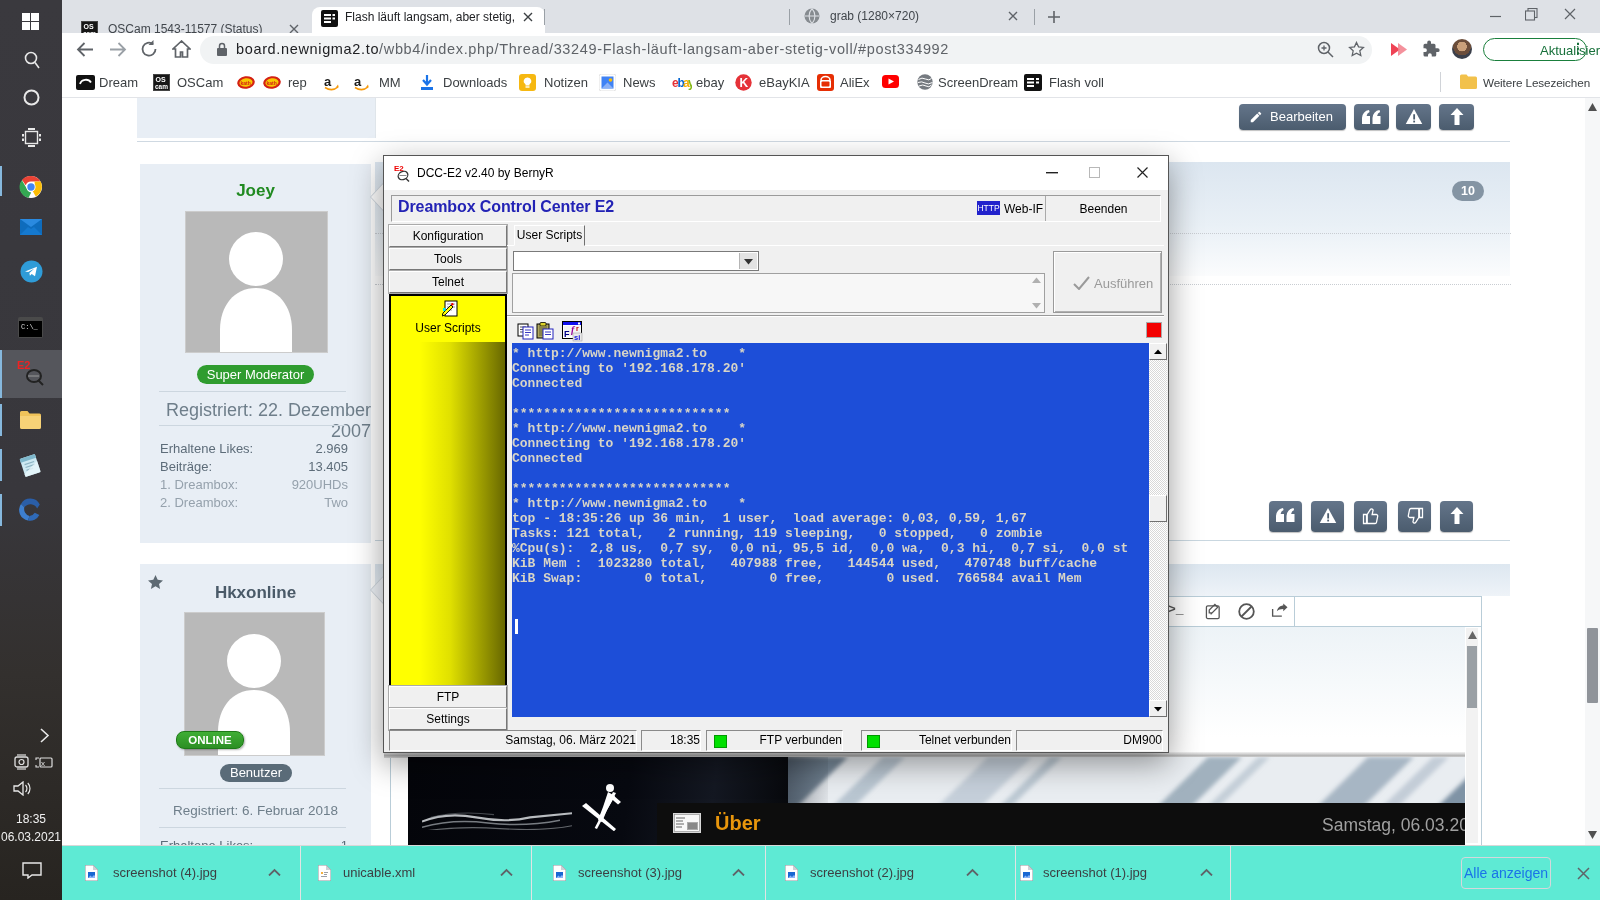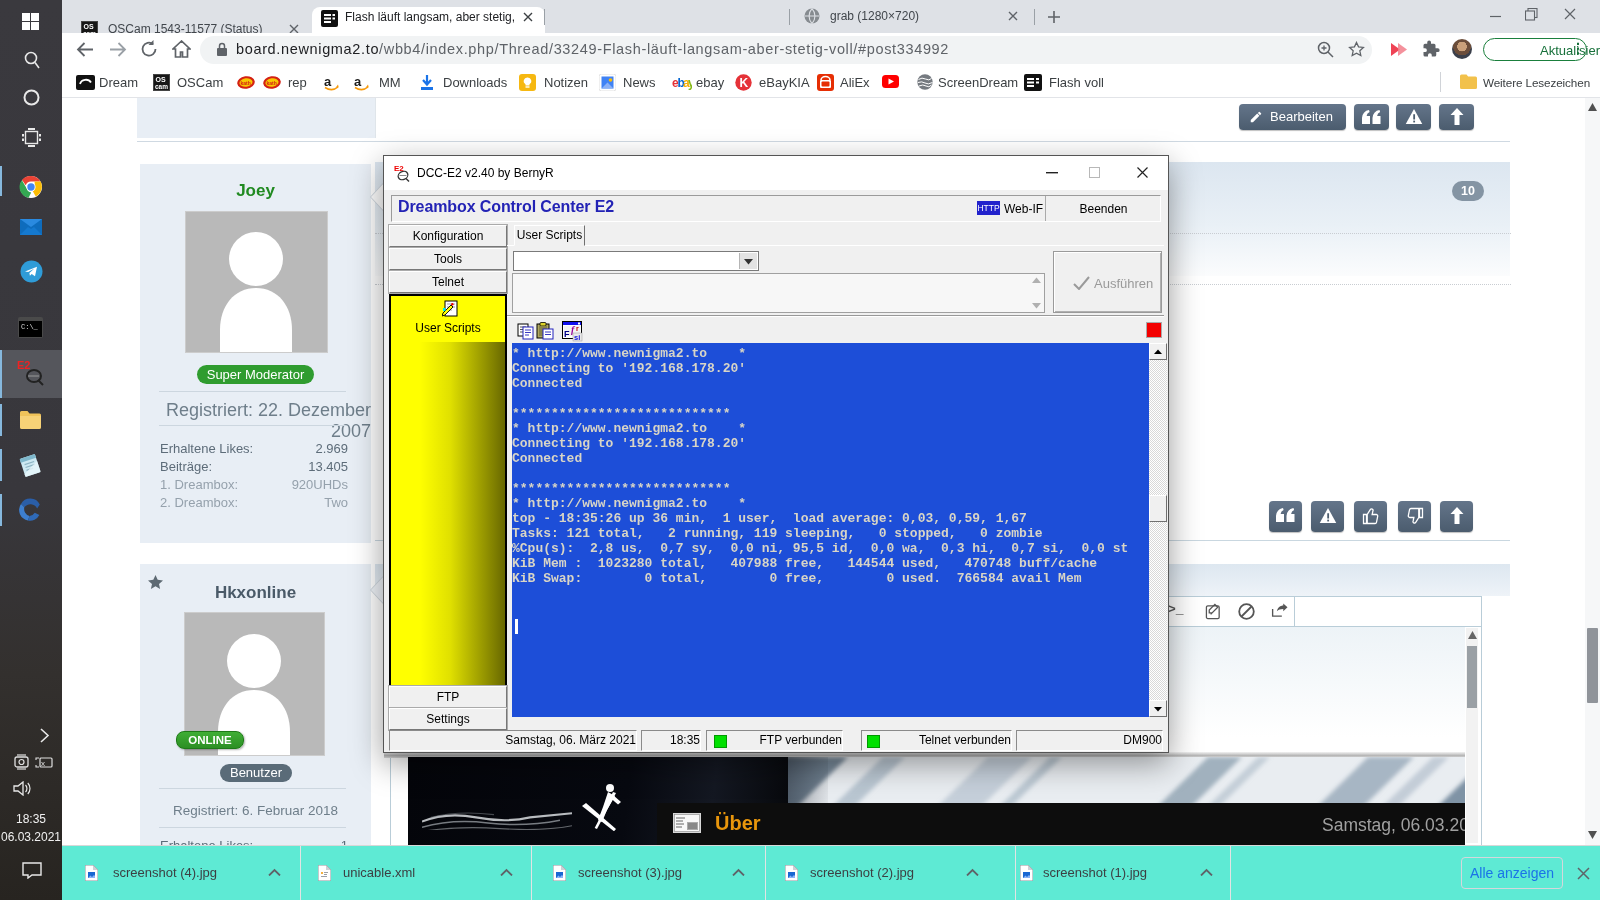--- a/index.html
+++ b/index.html
@@ -572,21 +572,21 @@
       <path d="M0 0h8l5 5v11H0z" fill="#fff" stroke="#8f9399" stroke-width="1"></path>
       <path d="M8 0l5 5H8z" fill="#cdd1d6"></path>
       <rect x="3" y="7" width="7" height="6" fill="#1967d2"></rect>
       <path d="M3 13l2.5-2.5 1.5 1.5 2-2 1 1V13z" fill="#8ab4f8"></path>
     </svg>
  <div class="ab" style="left:981px;top:19px">screenshot (1).jpg</div>
  <svg class="ab" style="left:1138px;top:22px" width="13" height="8">
       <path d="M1 7.5L6.5 2 12 7.5" fill="none" stroke="#5f6368" stroke-width="1.8"></path>
     </svg>
  <div class="ab" style="left:1168px;top:0;width:1px;height:54px;background:#e3e3e3"></div>
- <div class="ab" style="left:1399px;top:11px;width:102px;height:32px;border:1px solid #d4d7db;border-radius:4px;box-sizing:border-box;color:#1a73e8;font-size:14px;text-align:center;line-height:30px">Alle anzeigen</div>
+ <div class="ab" style="left:1399px;top:11px;width:90px;height:32px;border:1px solid #d4d7db;border-radius:4px;box-sizing:border-box;color:#1a73e8;font-size:14px;text-align:center;line-height:30px">Alle anzeigen</div>
  <svg class="ab" style="left:1515px;top:21px" width="13" height="13">
       <path d="M1 1l11 11M12 1L1 12" stroke="#5f6368" stroke-width="1.5"></path>
     </svg>
 </div>
 
 <div class="ab" id="taskbar" style="left:0;top:0;width:62px;height:900px;background:linear-gradient(#3a393e 0%,#38373c 55%,#33302e 75%,#272420 100%)">
 
  <svg class="ab" style="left:22px;top:13px" width="17" height="17">
       <rect x="0" y="0" width="8" height="8" fill="#fff"></rect>
       <rect x="9" y="0" width="8" height="8" fill="#fff"></rect>

